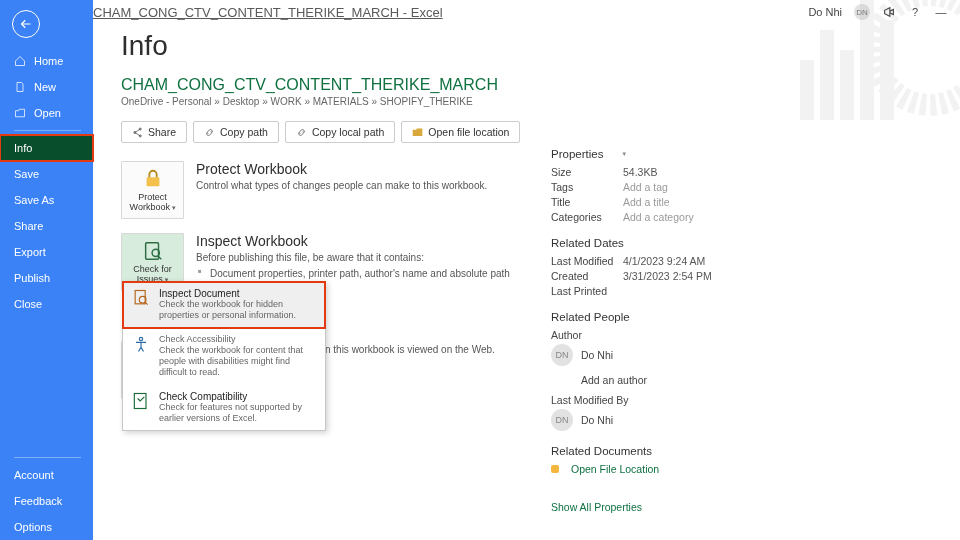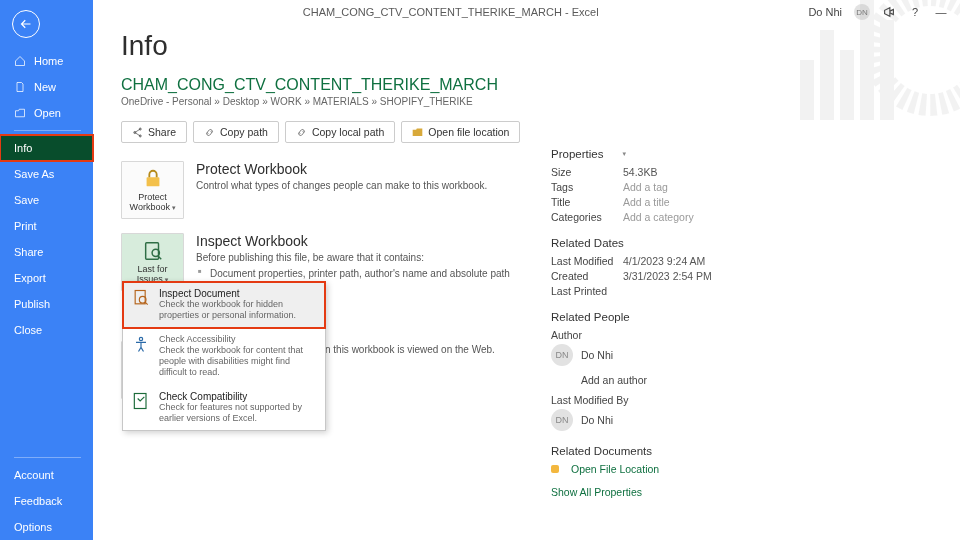--- a/index.html
+++ b/index.html
@@ -1,19 +1,19 @@
 <!DOCTYPE html>
 <html><head>
 <meta charset="utf-8">
 <style>
 * { margin: 0; padding: 0; box-sizing: border-box; font-family: "Segoe UI", sans-serif; }
 body { width: 960px; height: 540px; overflow: hidden; background: #fff; display: flex; position: relative; }
 
 .titlebar { position: absolute; top: 0; left: 93px; right: 0; height: 24px; display: flex; align-items: center; background: #fff; }
-.titlebar .title { flex: 1; text-align: center; font-size: 11px; color: #5a5a5a; }
+.titlebar .title { flex: 1; font-size: 13px; color: #5a5a5a; text-decoration: underline; }
 .titlebar .right { display: flex; align-items: center; gap: 12px; padding-right: 12px; font-size: 11px; color: #444; }
 .titlebar .avatar { width: 16px; height: 16px; border-radius: 50%; background: #e2e2e2; display: inline-flex; align-items: center; justify-content: center; font-size: 8px; color: #777; }
 .titlebar .icon { width: 14px; height: 14px; display: inline-flex; align-items: center; justify-content: center; color: #444; }
 
 .watermark { position: absolute; top: -40px; right: -20px; width: 200px; height: 200px; pointer-events: none; opacity: .12; }
 .watermark svg { width: 100%; height: 100%; }
 
 
 .sidebar { width: 93px; background: #3b82f6; color: #fff; display: flex; flex-direction: column; font-size: 11px; height: 100%; padding-top: 6px; position: relative; z-index: 2; }
 .sidebar .back { width: 28px; height: 28px; border: 1.2px solid #fff; border-radius: 50%; margin: 4px 0 10px 12px; display: flex; align-items: center; justify-content: center; }
@@ -60,21 +60,21 @@
 .prop-head { font-size: 11.5px; color: #333; margin-bottom: 6px; display: inline-flex; align-items: center; gap: 19px; }
 .prop-head .caret { font-size: 7px; color: #888; }
 .kv { display: flex; margin-bottom: 3px; }
 .kv .k { width: 72px; color: #444; }
 .kv .v { color: #555; }
 .kv .v.ph { color: #9a9a9a; }
 .sub-head { font-size: 11.5px; color: #333; margin: 14px 0 6px 0; }
 .person { display: flex; align-items: center; gap: 8px; margin: 3px 0 8px; }
 .person .av { width: 22px; height: 22px; border-radius: 50%; background: #e2e2e2; font-size: 9px; color: #888; display: flex; align-items: center; justify-content: center; }
 .link { color: #0f7040; font-size: 10.5px; cursor: pointer; display: flex; align-items: center; gap: 6px; }
-.link.standalone { margin-top: 11px; }
+.link.standalone { margin-top: 26px; }
 .relpeople .k { color: #444; margin-bottom: 2px; }
 .ofl { margin-top: 6px; }
 .ofl .bullet { width: 8px; height: 8px; background: #f3b73e; border-radius: 2px; margin-right: 6px; }
 </style>
 </head>
 <body>
 
 <div class="titlebar">
   <div class="title">CHAM_CONG_CTV_CONTENT_THERIKE_MARCH  -  Excel</div>
   <div class="right">
@@ -135,27 +135,24 @@
         </span>
         <span>Open</span>
       </li>
   </ul>
   <div class="divider"></div>
   <ul>
     <li class="selected">
         <span>Info</span>
       </li>
     <li>
+        <span>Save</span>
+      </li>
+    <li>
         <span>Save As</span>
-      </li>
-    <li>
-        <span>Save</span>
-      </li>
-    <li>
-        <span>Print</span>
       </li>
     <li>
         <span>Share</span>
       </li>
     <li>
         <span>Export</span>
       </li>
     <li>
         <span>Publish</span>
       </li>
@@ -228,21 +225,21 @@
       </div>
     </div>
 
     <div class="section">
       <div class="tile green">
         <span class="tic"><svg viewBox="0 0 24 24" fill="none" stroke="#2e6e45" stroke-width="1.6">
               <rect x="4" y="3" width="14" height="18" rx="1"></rect>
               <circle cx="15" cy="14" r="4"></circle>
               <path d="M18 18l3 3"></path>
             </svg></span>
-        <span><span>Last for Issues</span><span class="caret">▾</span></span>
+        <span><span>Check for Issues</span><span class="caret">▾</span></span>
       </div>
       <div class="section-body">
         <h2>Inspect Workbook</h2>
         <p>Before publishing this file, be aware that it contains:</p>
         <ul>
             <li>Document properties, printer path, author's name and absolute path</li>
           </ul>
       </div>
     </div>
 

